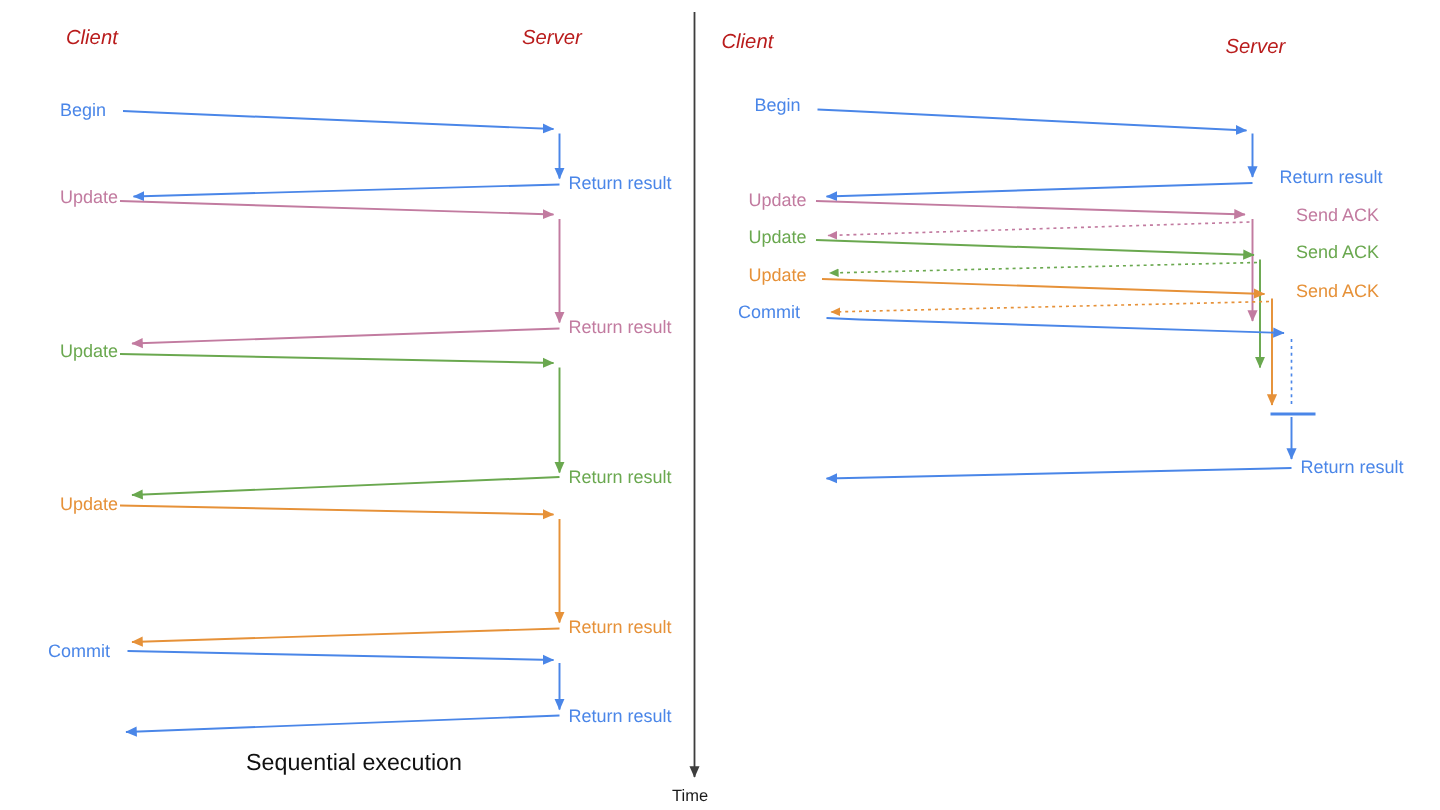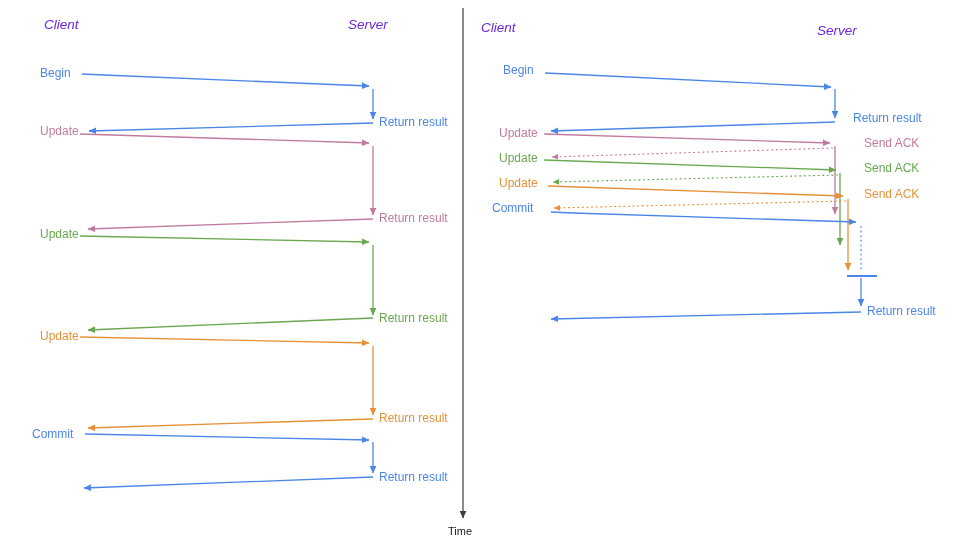--- a/index.html
+++ b/index.html
@@ -2,21 +2,21 @@
 <html><head>
 <meta charset="utf-8">
 <style>
   html,body{margin:0;padding:0;background:#fff;}
   .canvas{
     position:relative;width:960px;height:540px;background:#ffffff;
     font-family:"Liberation Sans",sans-serif;overflow:hidden;
   }
   .canvas svg{position:absolute;left:0;top:0;}
   .lbl{position:absolute;font-size:12px;line-height:14px;white-space:nowrap;}
-  .hdr{font-size:13.5px;font-style:italic;color:#6d28d9;}
+  .hdr{font-size:13.5px;font-style:italic;color:#b91c1c;}
   .cap{font-size:15.5px;color:#111111;text-align:center;}
   .t-time{font-size:11px;color:#1a1a1a;}
   .t-blue{color:#4a86e8;} .t-pink{color:#c27ba0;}
   .t-green{color:#6aa84f;} .t-orange{color:#e69138;}
   line,polyline{fill:none;stroke-width:1.3;}
   .s-blue{stroke:#4a86e8;} .s-pink{stroke:#c27ba0;}
   .s-green{stroke:#6aa84f;} .s-orange{stroke:#e69138;}
   .s-axis{stroke:#3d3d3d;stroke-width:1.2;}
   .dotted{stroke-dasharray:2 2.6;stroke-width:1.1;}
   .barrier{stroke-width:2;}
@@ -106,20 +106,21 @@
   <span class="lbl t-blue" style="left:40px;top:66px;">Begin</span>
   <span class="lbl t-blue" style="left:379px;top:115px;">Return result</span>
   <span class="lbl t-pink" style="left:40px;top:124px;">Update</span>
   <span class="lbl t-pink" style="left:379px;top:211px;">Return result</span>
   <span class="lbl t-green" style="left:40px;top:227px;">Update</span>
   <span class="lbl t-green" style="left:379px;top:311px;">Return result</span>
   <span class="lbl t-orange" style="left:40px;top:329px;">Update</span>
   <span class="lbl t-orange" style="left:379px;top:411px;">Return result</span>
   <span class="lbl t-blue" style="left:32px;top:427px;">Commit</span>
   <span class="lbl t-blue" style="left:379px;top:470px;">Return result</span>
+  <span class="lbl cap" style="left:121px;top:502px;width:230px;">Sequential execution</span>
 
   <span class="lbl hdr" style="left:481px;top:21px;">Client</span>
   <span class="lbl hdr" style="left:817px;top:24px;">Server</span>
 
   <span class="lbl t-blue" style="left:503px;top:63px;">Begin</span>
   <span class="lbl t-blue" style="left:853px;top:111px;">Return result</span>
   <span class="lbl t-pink" style="left:499px;top:126px;">Update</span>
   <span class="lbl t-pink" style="left:864px;top:136px;">Send ACK</span>
   <span class="lbl t-green" style="left:499px;top:151px;">Update</span>
   <span class="lbl t-green" style="left:864px;top:161px;">Send ACK</span>

